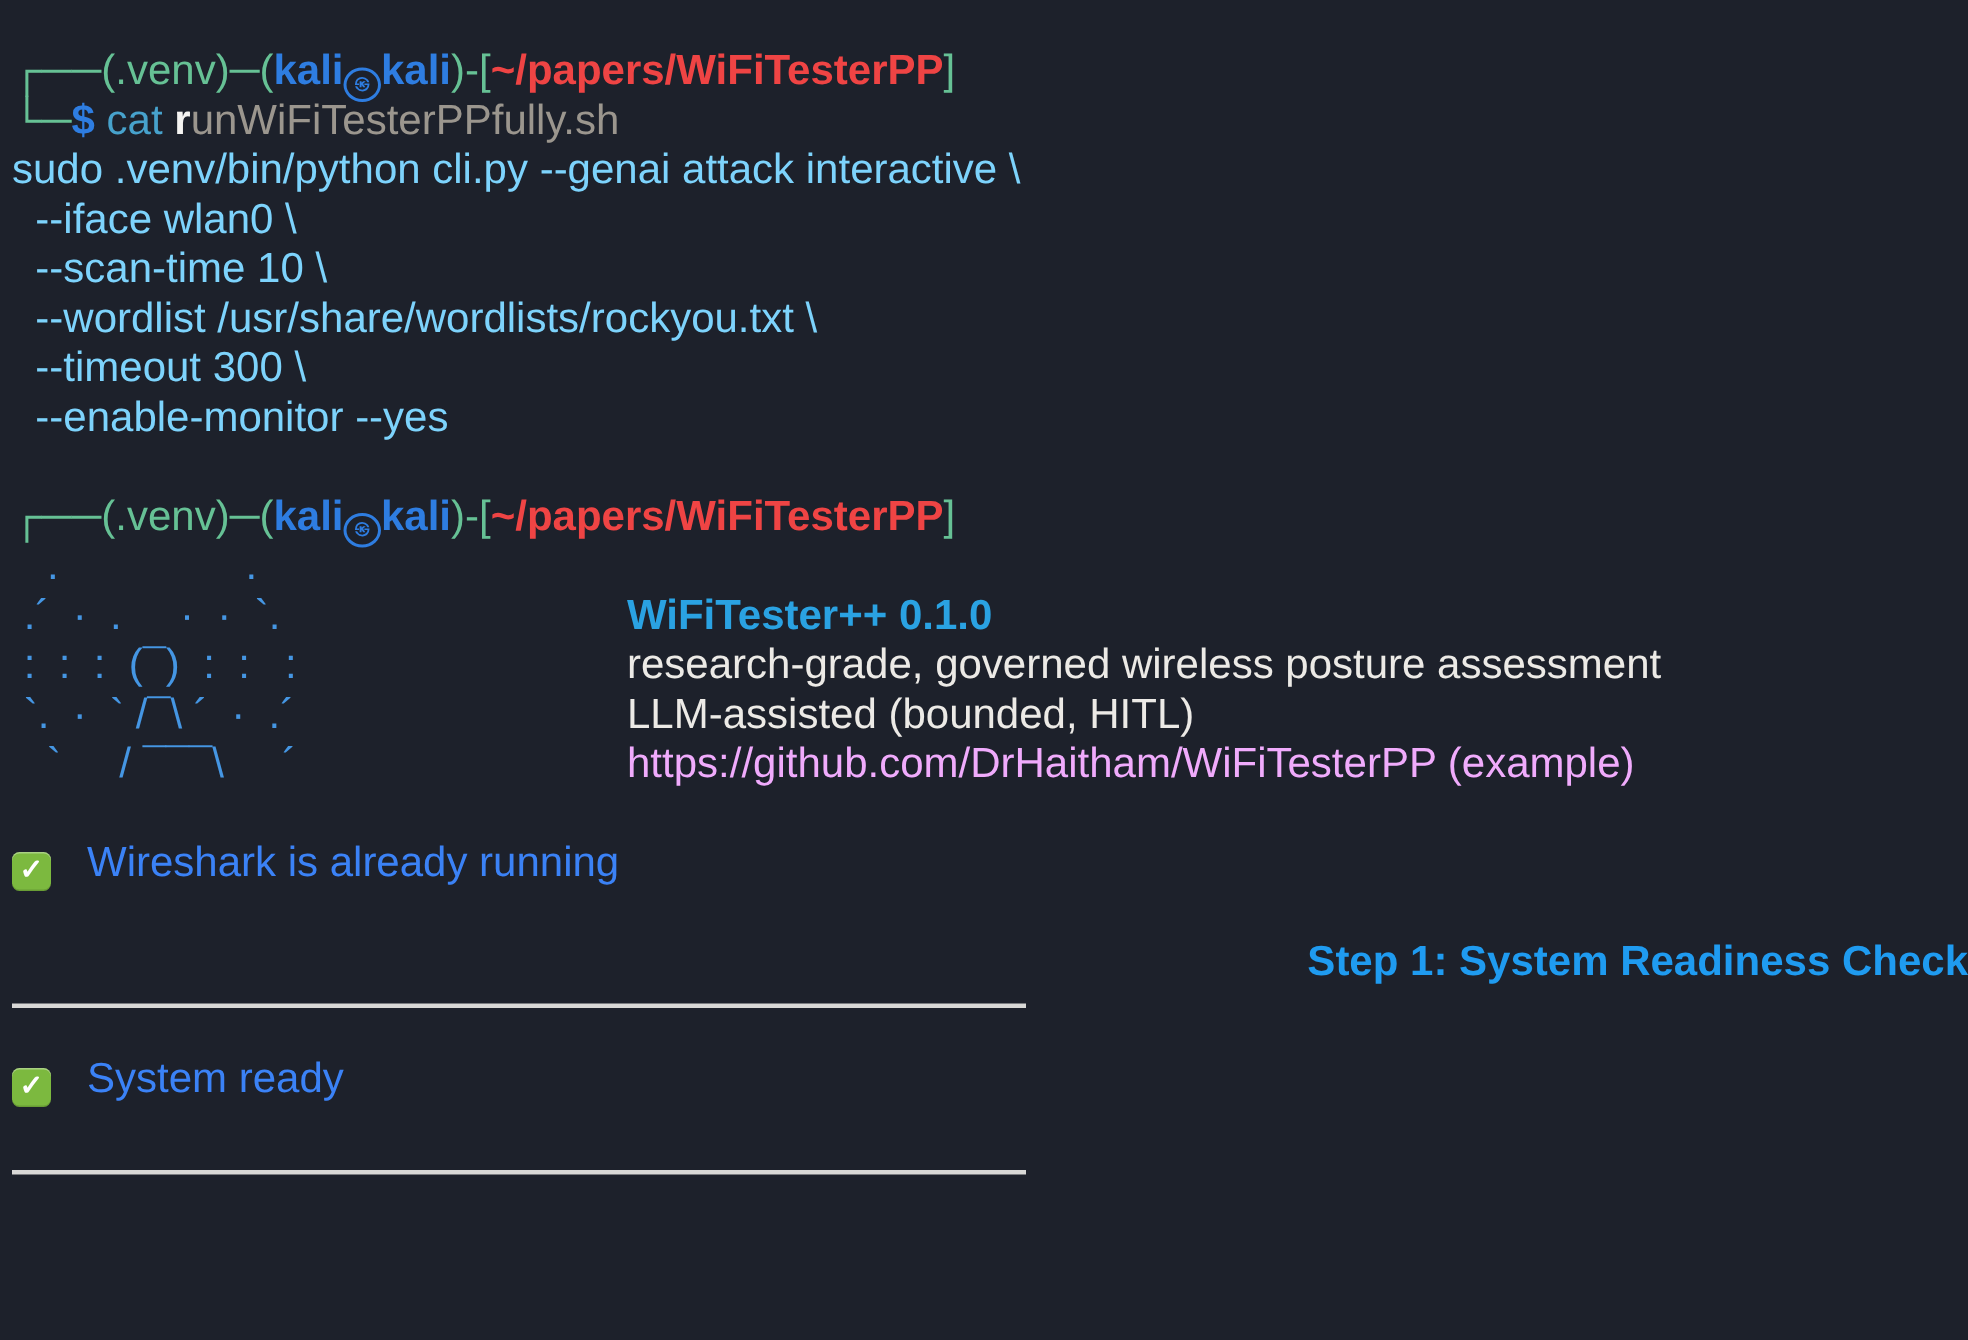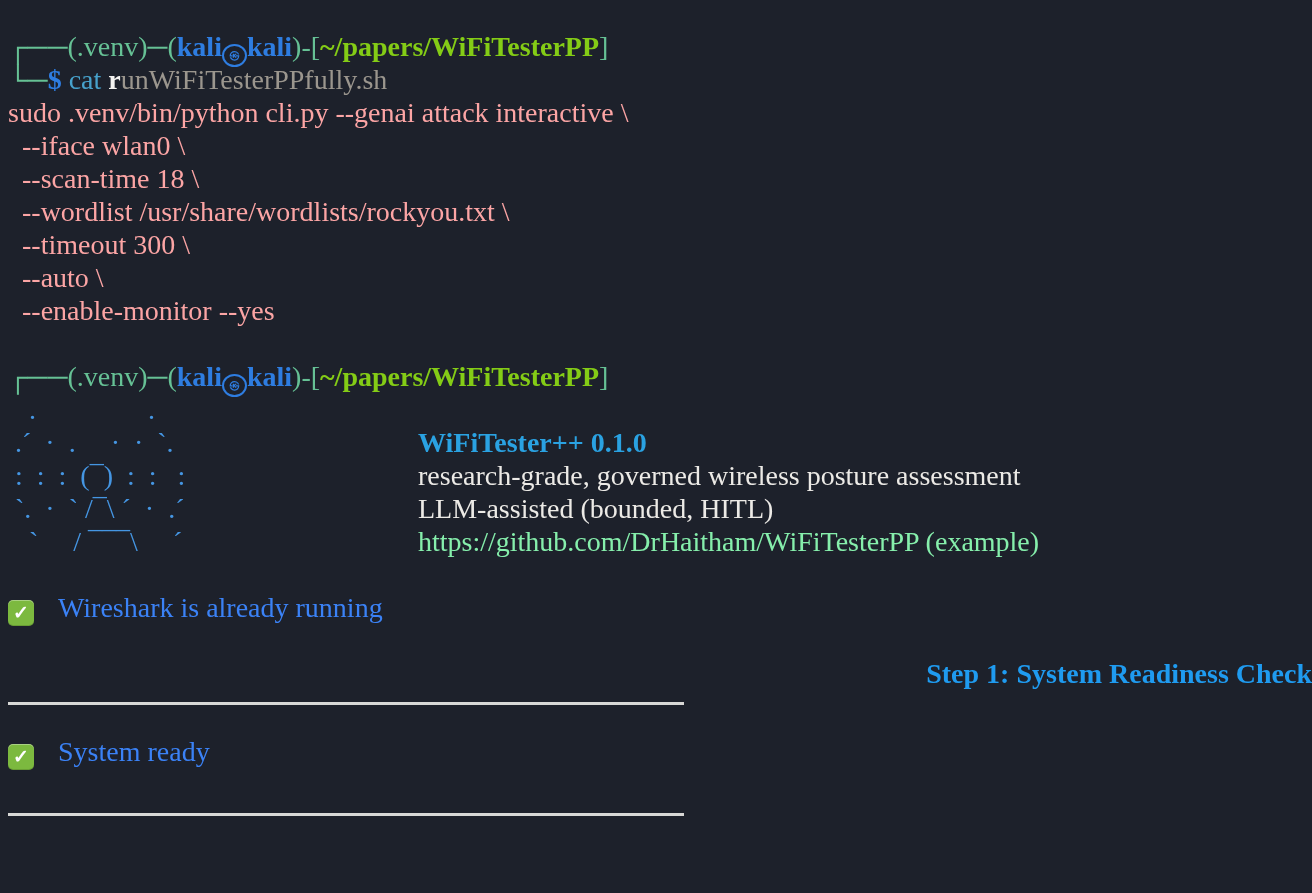--- a/index.html
+++ b/index.html
@@ -3,38 +3,38 @@
 <meta charset="utf-8">
 <style>
   * { margin: 0; padding: 0; box-sizing: border-box; }
   html, body { background: #14171f; }
   .term {
     position: relative;
     width: 1312px;
     height: 893px;
     background: #1d212b;
     padding: 30px 0 0 8px;
-    font-family: Liberation Serif, serif;
+    font-family: Liberation Sans, sans-serif;
     font-size: 28px;
     line-height: 33px;
     overflow: hidden;
     color: #eceae6;
   }
   .line { height: 33px; white-space: pre; }
   .green  { color: #66c195; }
   .blue   { color: #2e7de1; font-weight: bold; }
-  .white  { color: #84cc16; font-weight: bold; text-align: right; }
+  .white  { color: #ef4444; font-weight: bold; text-align: right; }
   .cmd    { color: #47a2cc; }
   .typed  { color: #f4f3f1; font-weight: bold; }
   .sugg   { color: #9b968e; margin-top: 25px; }
-  .out    { color: #fca5a5; }
+  .out    { color: #7dd3fc; }
   .art    { display: inline-block; width: 410px; white-space: pre; color: #4596e3; }
   .title  { color: #2aa2e2; font-weight: bold; text-align: right; }
   .tagline{ color: #eceae6; text-align: right; }
-  .url    { color: #86efac; }
+  .url    { color: #f0abfc; }
   .status-text { color: #3b82f6; }
   .step   { color: #1f9bf0; font-weight: bold; text-align: right; }
   .rule {
     margin-top: 12px;
     width: 676px;
     height: 3px;
     background: #d8d8d6;
   }
   .check {
     display: inline-block;
@@ -70,24 +70,23 @@
 <body>
 
 <div class="term">
 
   <div class="line"><span class="green">┌──(</span><span class="green">.venv</span><span class="green">)─(</span><span class="blue">kali</span><span class="blue at-wrap"><span class="at">㉿</span></span><span class="blue">kali</span><span class="green">)-[</span><span class="white">~/papers/WiFiTesterPP</span><span class="green">]</span></div>
 
   <div class="line"><span class="green">└─</span><span class="blue">$</span><span class="cmd"> cat </span><span class="typed">r</span><span class="sugg">unWiFiTesterPPfully.sh</span></div>
 
   <div class="line out">sudo .venv/bin/python cli.py --genai attack interactive \</div>
   <div class="line out">  --iface wlan0 \</div>
-  <div class="line out">  --scan-time 18 \</div>
+  <div class="line out">  --scan-time 10 \</div>
   <div class="line out">  --wordlist /usr/share/wordlists/rockyou.txt \</div>
   <div class="line out">  --timeout 300 \</div>
-  <div class="line out">  --auto \</div>
   <div class="line out">  --enable-monitor --yes</div>
 
   <div class="line"></div>
 
   <div class="line"><span class="green">┌──(</span><span class="green">.venv</span><span class="green">)─(</span><span class="blue">kali</span><span class="blue at-wrap"><span class="at">㉿</span></span><span class="blue">kali</span><span class="green">)-[</span><span class="white">~/papers/WiFiTesterPP</span><span class="green">]</span></div>
 
 
   <div class="line"><span class="art">   .                .</span></div>
   <div class="line"><span class="art"> .´  ·  .     ·  ·  `.</span><span class="title">WiFiTester++ 0.1.0</span></div>
   <div class="line"><span class="art"> :  :  :  (¯)  :  :   :</span><span class="tagline">research-grade, governed wireless posture assessment</span></div>

